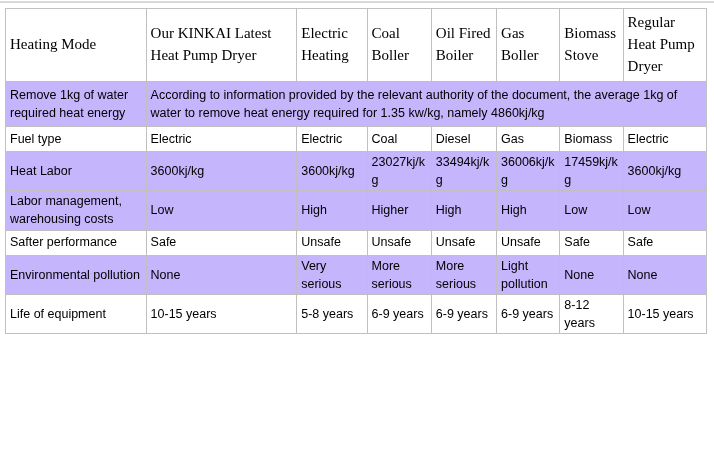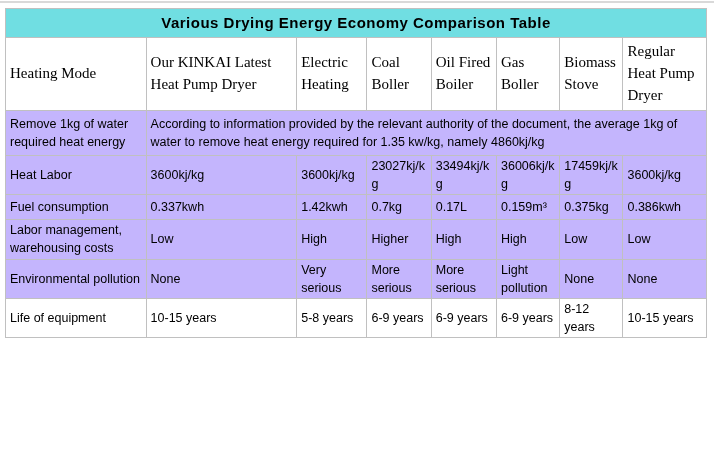--- a/index.html
+++ b/index.html
@@ -64,66 +64,73 @@
       <col class="c0">
         <col class="c1">
         <col class="c2">
         <col class="c3">
       <col class="c4">
         <col class="c5">
         <col class="c6">
         <col class="c7">
     </colgroup>
     <tbody id="table-body">
-      <tr class="title-row">
-        <td colspan="8">Various Drying Energy Economy Comparison Table</td>
-      </tr>
       <tr class="header-row" id="header-row">
           <th>Heating Mode</th>
           <th>Our KINKAI Latest Heat Pump Dryer</th>
           <th>Electric Heating</th>
           <th>Coal Boller</th>
           <th>Oil Fired Boiler</th>
           <th>Gas Boller</th>
           <th>Biomass Stove</th>
           <th>Regular Heat Pump Dryer</th>
         </tr>
       <tr class="note-row shaded" id="note-row">
         <td>Remove 1kg of water required heat energy</td>
         <td colspan="7">According to information provided by the relevant authority of the document, the average 1kg of water to remove heat energy required for 1.35 kw/kg, namely 4860kj/kg</td>
       </tr>
+    <tr class="body-row plain">
+          <td>Fuel type</td>
+          <td>Electric</td>
+          <td>Electric</td>
+          <td>Coal</td>
+          <td>Diesel</td>
+          <td>Gas</td>
+          <td>Biomass</td>
+          <td>Electric</td>
+        </tr>
         <tr class="body-row shaded">
           <td>Heat Labor</td>
           <td>3600kj/kg</td>
           <td>3600kj/kg</td>
           <td>23027kj/kg</td>
           <td>33494kj/kg</td>
           <td>36006kj/kg</td>
           <td>17459kj/kg</td>
           <td>3600kj/kg</td>
         </tr>
         <tr class="body-row shaded">
-          <td>Fuel consumption</td>
-          <td>0.337kwh</td>
-          <td>1.42kwh</td>
-          <td>0.7kg</td>
-          <td>0.17L</td>
-          <td>0.159m³</td>
-          <td>0.375kg</td>
-          <td>0.386kwh</td>
-        </tr>
-        <tr class="body-row shaded">
           <td>Labor management, warehousing costs</td>
           <td>Low</td>
           <td>High</td>
           <td>Higher</td>
           <td>High</td>
           <td>High</td>
           <td>Low</td>
           <td>Low</td>
+        </tr>
+        <tr class="body-row plain">
+          <td>Safter performance</td>
+          <td>Safe</td>
+          <td>Unsafe</td>
+          <td>Unsafe</td>
+          <td>Unsafe</td>
+          <td>Unsafe</td>
+          <td>Safe</td>
+          <td>Safe</td>
         </tr>
         <tr class="body-row shaded">
           <td>Environmental pollution</td>
           <td>None</td>
           <td>Very serious</td>
           <td>More serious</td>
           <td>More serious</td>
           <td>Light pollution</td>
           <td>None</td>
           <td>None</td>

